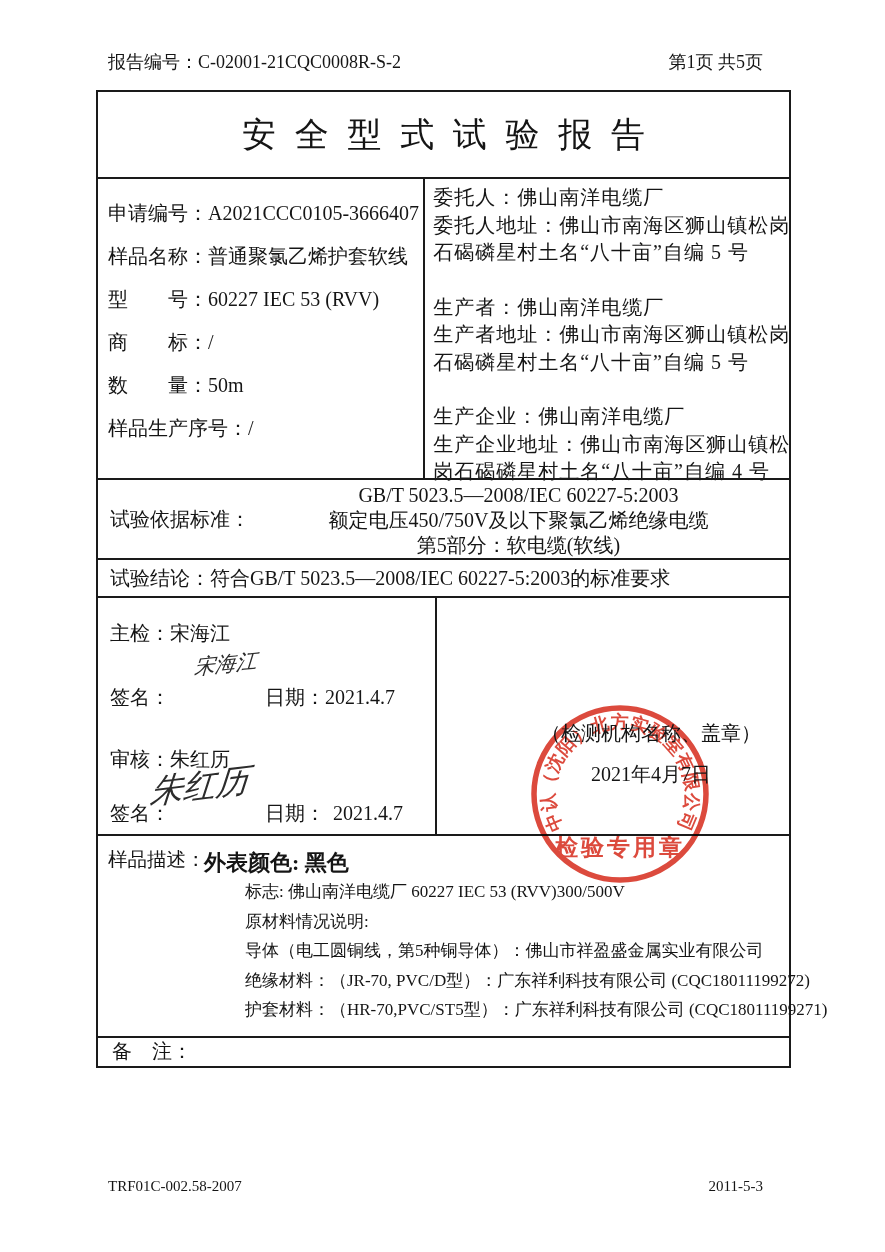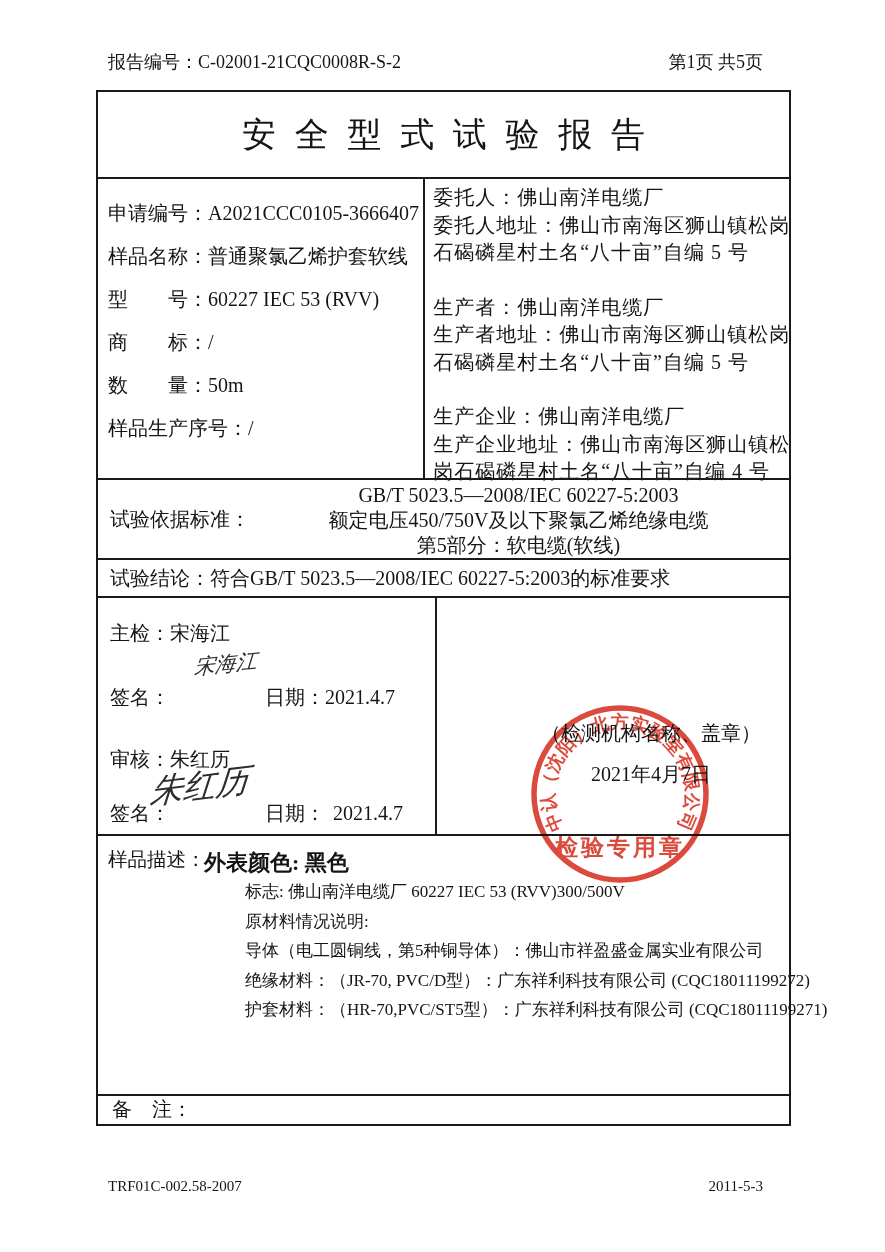--- a/index.html
+++ b/index.html
@@ -63,21 +63,21 @@
   }
   .hand1 { left:96px; top:52px; font-size:21px; transform:rotate(-6deg) skewX(-10deg); }
   .hand2 { left:52px; top:166px; font-size:33px; transform:rotate(-7deg) skewX(-12deg); }
   .sig-right { flex:1; position:relative; font-size:20px; }
   .sig-right .cap { position:absolute; left:0; width:100%; text-align:center; transform:translateX(38px); white-space:nowrap; z-index:4; }
   .stamp {
     position:absolute; left:91px; top:102px; z-index:3;
     mix-blend-mode:multiply; opacity:.92; pointer-events:none;
   }
 
-  .sample-row { height:260px; position:relative; }
+  .sample-row { height:202px; position:relative; }
   .sample-label { position:absolute; left:10px; top:10px; font-size:19.5px; white-space:nowrap; }
   .sample-first { position:absolute; left:106px; top:12px; font-size:22px; white-space:nowrap;font-weight:bold; }
   .sample-lines { position:absolute; left:147px; top:41px; font-size:17px; }
   .sample-lines div { line-height:29.5px; white-space:nowrap; }
 
   .note-row { height:30px; display:flex; padding-left:14px; font-size:20px; }
 </style>
 </head>
 <body>
 

